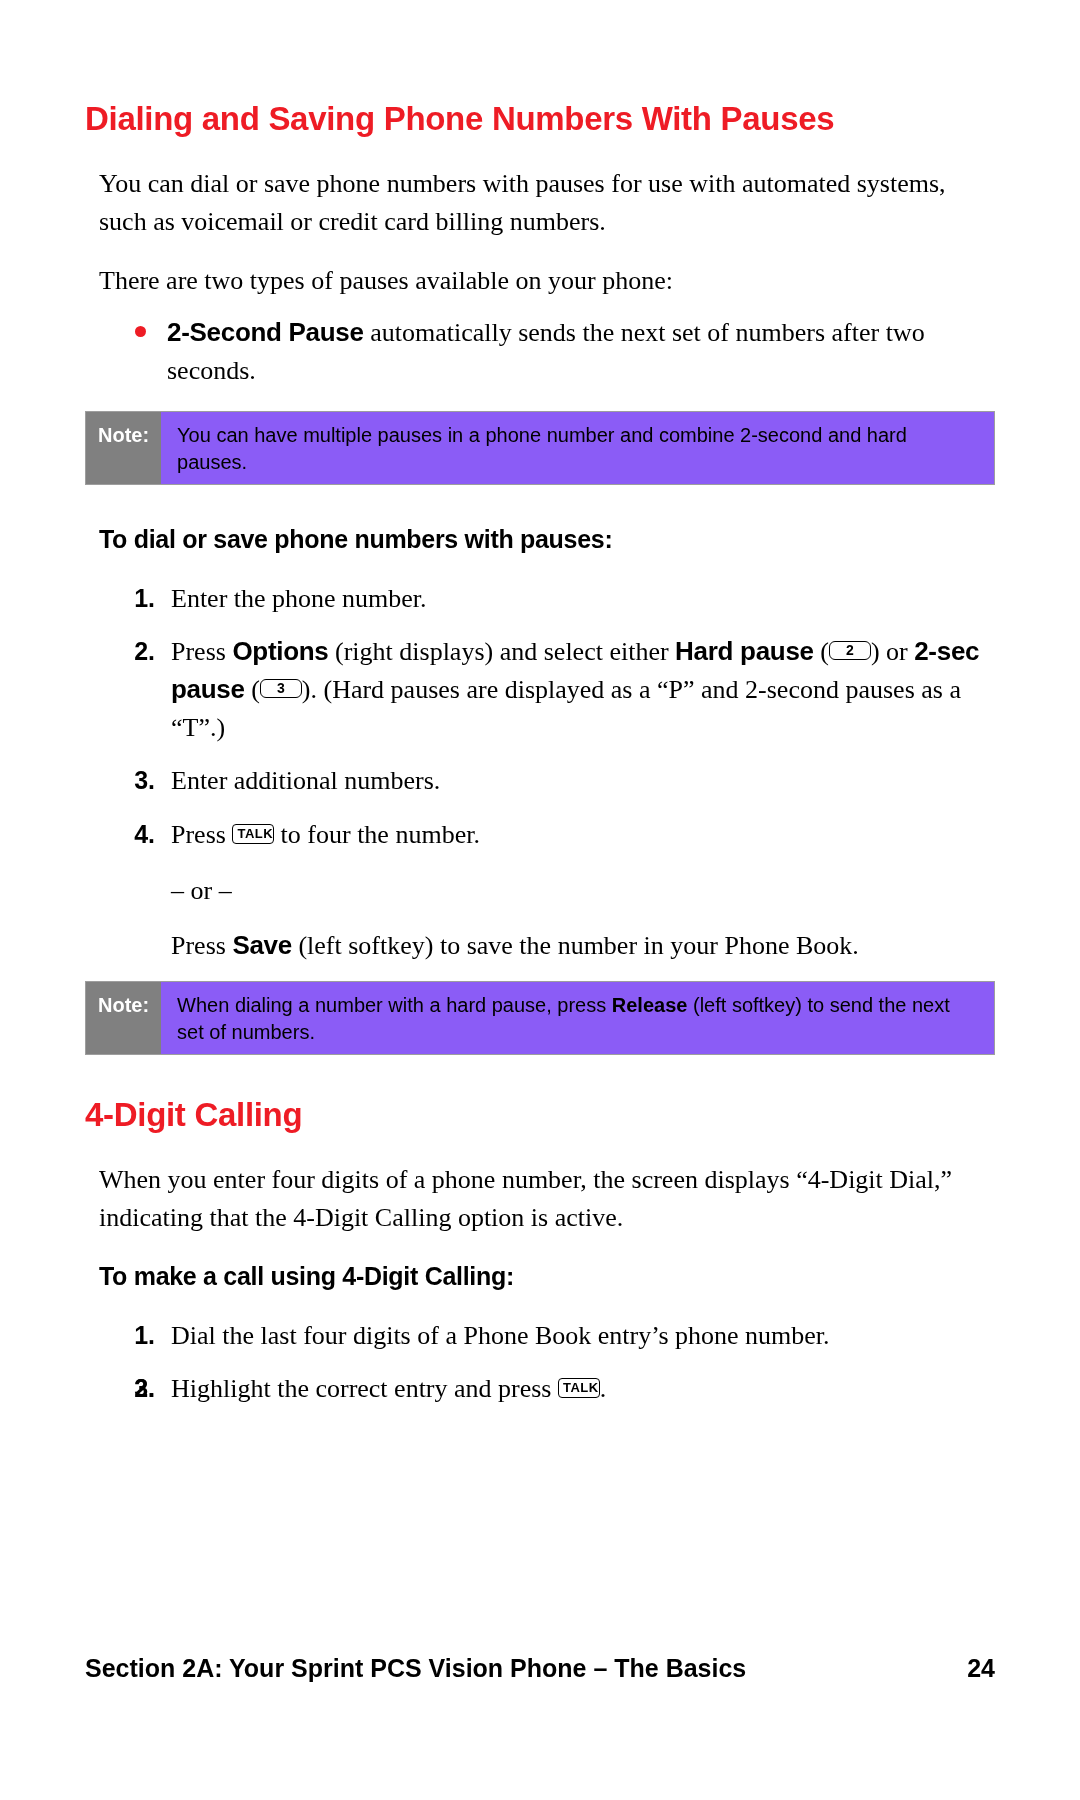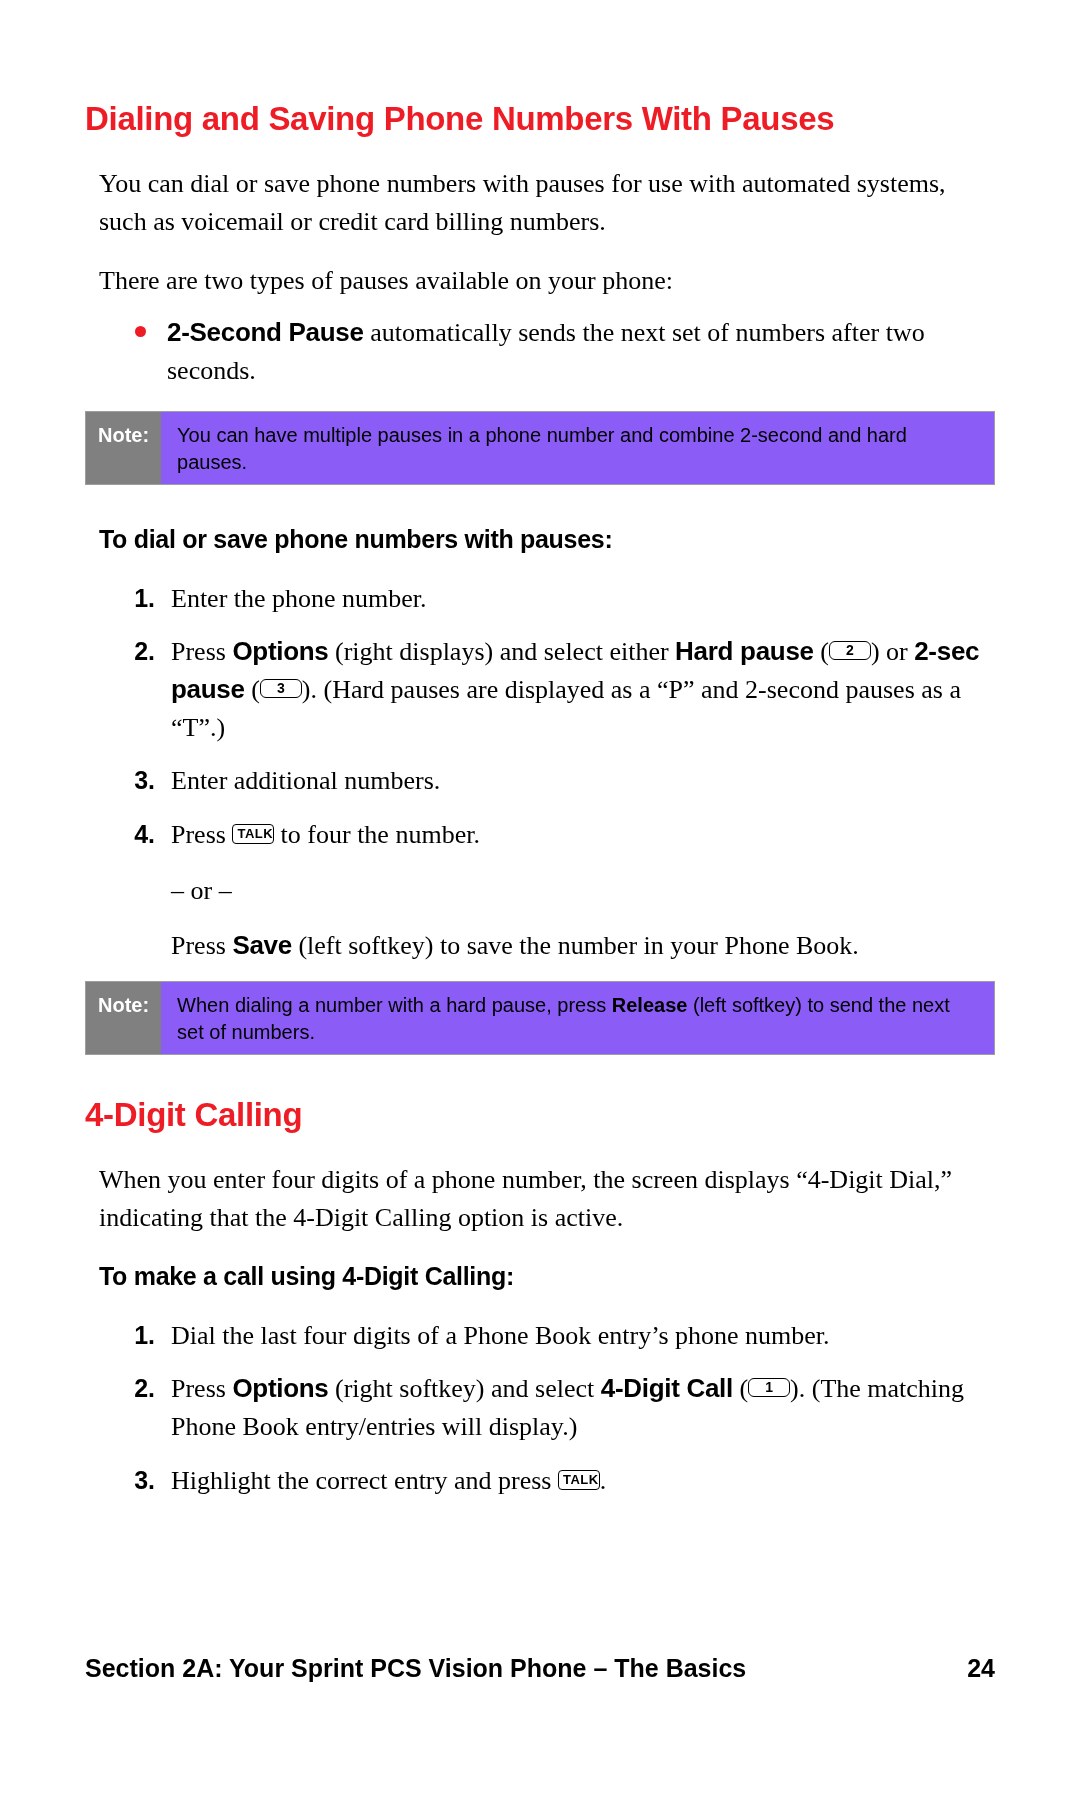--- a/index.html
+++ b/index.html
@@ -207,23 +207,20 @@
 
   <p class="sub-bold">To make a call using 4-Digit Calling:</p>
 
   <div class="steps">
     <div class="step-row">
       <span class="num">1.</span>
       <span>Dial the last four digits of a Phone Book entry’s phone number.</span>
     </div>
     <div class="step-row">
       <span class="num">2.</span>
-      <span>
-        <span>Press </span><span class="ibold">Options</span><span> (right softkey) and select </span><span class="ibold">4-Digit Call</span><span> (</span><span class="keycap">1</span><span>). (The matching Phone Book entry/entries will display.)</span>
-      </span>
     </div>
     <div class="step-row">
       <span class="num">3.</span>
       <span>
         <span>Highlight the correct entry and press </span><span class="keycap wide">TALK</span><span>.</span>
       </span>
     </div>
   </div>
 
   <div class="footer">

